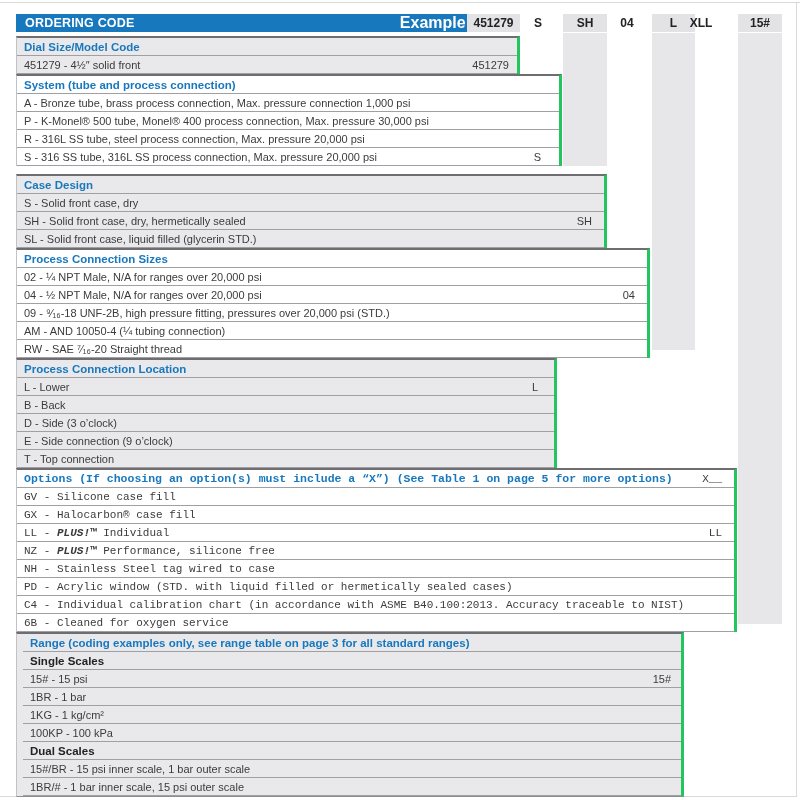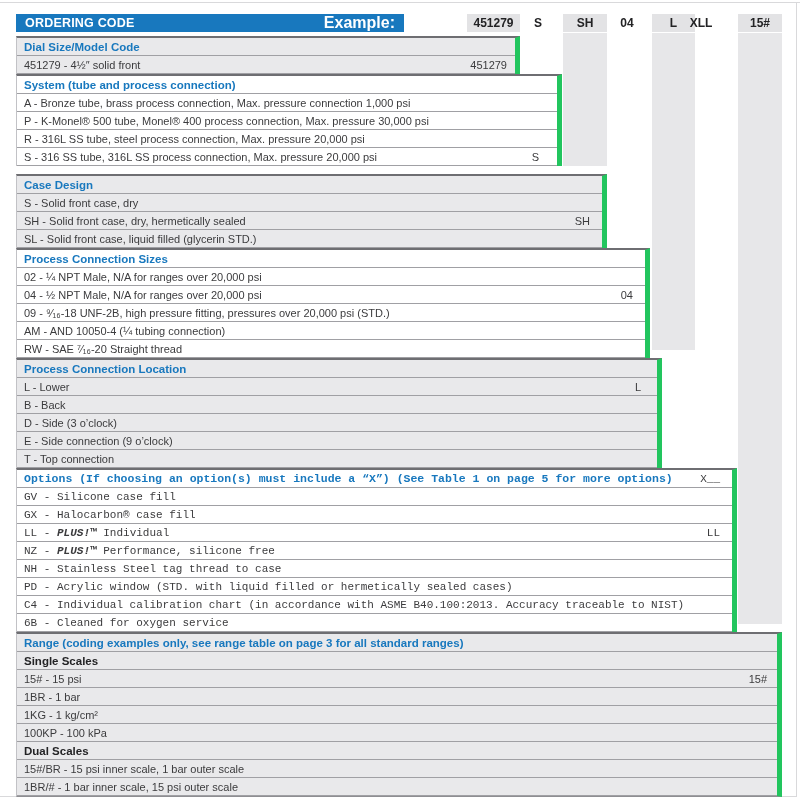--- a/index.html
+++ b/index.html
@@ -8,21 +8,21 @@
     font-family:"Liberation Sans","DejaVu Sans",sans-serif;
     -webkit-font-smoothing:antialiased;
   }
   .page-line{position:absolute;background:#d9d9db;}
   #line-top{left:0;top:2px;width:800px;height:1px;}
   #line-right{left:796px;top:2px;width:1px;height:794px;}
   #line-bottom{left:0;top:796px;width:797px;height:1px;}
 
   
   .bluebar{
-    position:absolute;left:16px;top:14px;width:388px;height:18px;
+    position:absolute;left:16px;top:14px;width:464px;height:18px;
     background:#1878be;color:#ffffff;display:flex;justify-content:space-between;
     align-items:center;padding:0 9px;box-sizing:border-box;font-weight:bold;
   }
   .bluebar .ttl{font-size:12.5px;letter-spacing:.2px;}
   .bluebar .ex{font-size:16px;margin-left:30px;}
 
   .codecell{
     position:absolute;top:14px;height:18px;display:flex;align-items:center;
     justify-content:center;font-weight:bold;font-size:12px;color:#232325;
   }
@@ -31,31 +31,31 @@
   
   .band{position:absolute;background:#e7e7e9;}
   #band-sh{left:563px;top:33px;width:44px;height:133px;}
   #band-l{left:652px;top:33px;width:43px;height:317px;}
   #band-15{left:738px;top:33px;width:44px;height:591px;}
 
   
   #table{position:absolute;left:16px;top:36px;}
   .section{
     box-sizing:border-box;border-top:2px solid #6e6e72;background:#ffffff;
-    border-left:1px solid #c2c2c6;border-right:5px solid #22c55e;
+    border-left:1px solid #c2c2c6;border-right:3px solid #22c55e;
   }
   .section.gray{background:#e9e9eb;}
   .section:last-child{border-bottom:1px solid #8e8e92;}
   .s-dial{width:504px;}
   .s-system{width:546px;}
   .s-case{width:591px;margin-top:8px;}
   .s-sizes{width:634px;text-align:center;}
-  .s-location{width:646px;}
+  .s-location{width:541px;}
   .s-options{width:721px;font-family:Liberation Mono, monospace;}
-  .s-range{width:766px;}
+  .s-range{width:668px;padding-left:6px;}
 
   .row{
     height:18px;box-sizing:border-box;display:flex;justify-content:space-between;
     align-items:center;border-bottom:1px solid #a0a0a4;
     padding-left:7px;font-size:11px;color:#3b3b3d;white-space:nowrap;
   }
   .row.head .lbl{color:#1878be;font-weight:bold;font-size:11.5px;}
   .row.sub .lbl{color:#232325;font-weight:bold;font-size:11.5px;}
   .row .val{color:#3b3b3d;font-weight:normal;font-size:11px;}
   .em{font-weight:bold;font-style:italic;}
@@ -194,21 +194,21 @@
       <span class="lbl">GX - Halocarbon® case fill</span>
     </div>
     <div class="row">
       <span class="lbl"><span>LL - </span><span class="em">PLUS!™</span><span> Individual</span></span>
       <span class="val">LL</span>
     </div>
     <div class="row">
       <span class="lbl"><span>NZ - </span><span class="em">PLUS!™</span><span> Performance, silicone free</span></span>
     </div>
     <div class="row">
-      <span class="lbl">NH - Stainless Steel tag thread to case</span>
+      <span class="lbl">NH - Stainless Steel tag wired to case</span>
     </div>
     <div class="row">
       <span class="lbl">PD - Acrylic window (STD. with liquid filled or hermetically sealed cases)</span>
     </div>
     <div class="row">
       <span class="lbl">C4 - Individual calibration chart (in accordance with ASME B40.100:2013. Accuracy traceable to NIST)</span>
     </div>
     <div class="row">
       <span class="lbl">6B - Cleaned for oxygen service</span>
     </div>

